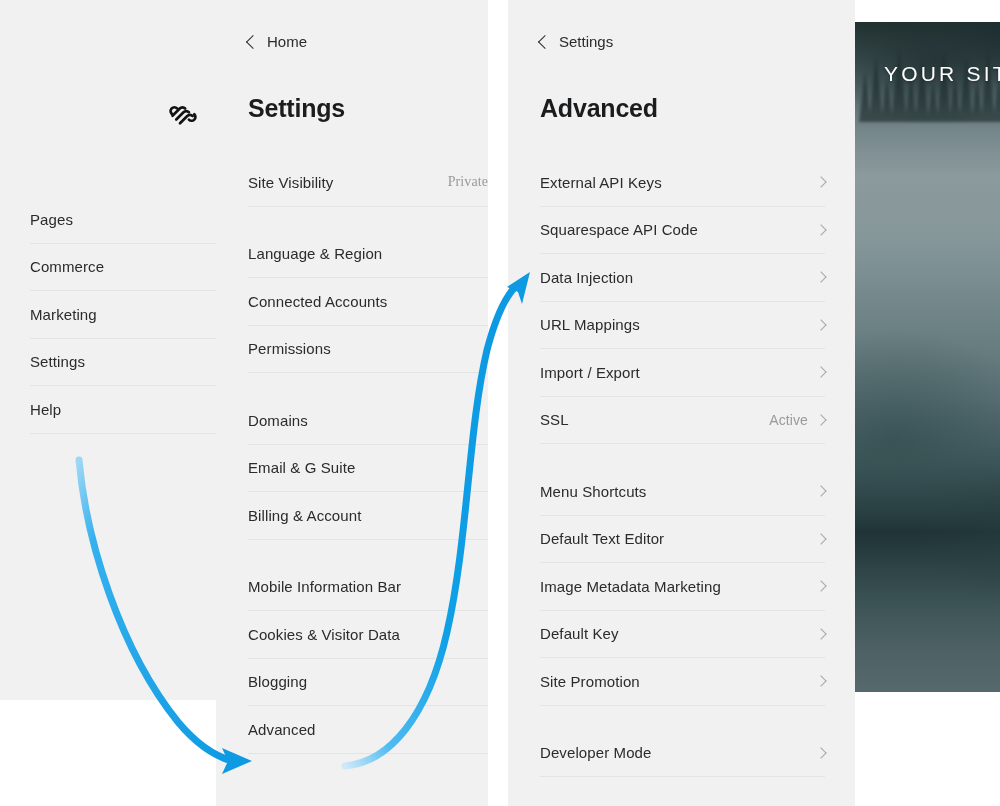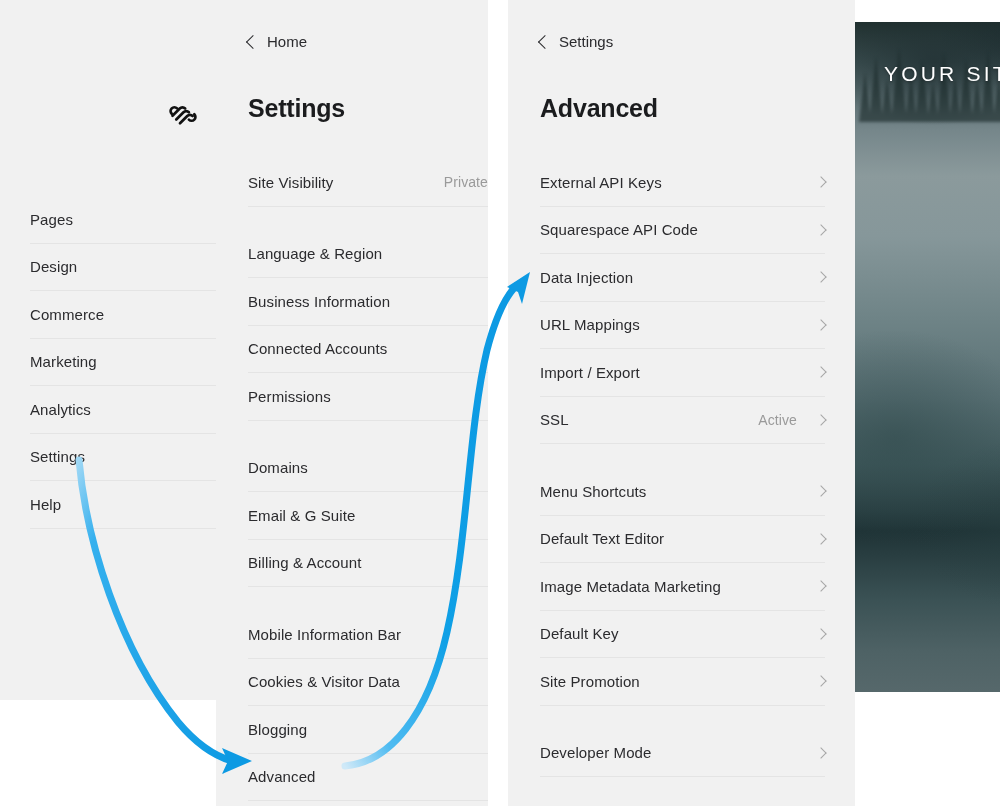--- a/index.html
+++ b/index.html
@@ -128,24 +128,24 @@
     gap: 7px;
   }
   #settings-panel .row { margin-right: 0; }
   #advanced-panel .row { margin-right: 30px; }
 
   .row .row-label { flex: 0 0 auto; }
   .row .row-spacer { flex: 1 1 auto; }
   .row .row-value {
     color: #9a9a9a;
     font-size: 14px;
-    margin-right: 13px;
+    margin-right: 2px;
     flex: 0 0 auto;
   }
-  #settings-panel .row .row-value { margin-right: 0; }
+  #settings-panel .row .row-value { margin-right: 0; font-family: Liberation Serif, serif; }
   .chev-right {
     flex: 0 0 auto;
     display: inline-block;
     width: 7px;
     height: 7px;
     border-right: 1.4px solid #a6a6a6;
     border-top: 1.4px solid #a6a6a6;
     transform: rotate(45deg);
   }
   
@@ -233,30 +233,24 @@
           <path d="M20.2 20.8 a7.6 7.6 0 0 0 -10.8 10.8"></path>
           <path d="M43.8 43.2 a7.6 7.6 0 0 0 10.8 -10.8"></path>
         </g>
       </svg>
     </div>
     <div class="nav">
       <div class="nav-item">
         <span>Pages</span>
       </div>
       <div class="nav-item">
-        <span>Design</span>
-      </div>
-      <div class="nav-item">
         <span>Commerce</span>
       </div>
       <div class="nav-item">
         <span>Marketing</span>
-      </div>
-      <div class="nav-item">
-        <span>Analytics</span>
       </div>
       <div class="nav-item">
         <span>Settings</span>
       </div>
       <div class="nav-item">
         <span>Help</span>
       </div>
     </div>
   </div>
 
@@ -268,24 +262,20 @@
     <div class="panel-title">Settings</div>
     <div class="list">
         <div class="row">
           <span class="row-label">Site Visibility</span>
           <span class="row-spacer"></span>
           <span class="row-value">Private</span>
         </div>
         <div class="group-gap"></div>
         <div class="row">
           <span class="row-label">Language &amp; Region</span>
-          <span class="row-spacer"></span>
-        </div>
-        <div class="row">
-          <span class="row-label">Business Information</span>
           <span class="row-spacer"></span>
         </div>
         <div class="row">
           <span class="row-label">Connected Accounts</span>
           <span class="row-spacer"></span>
         </div>
         <div class="row">
           <span class="row-label">Permissions</span>
           <span class="row-spacer"></span>
         </div>

